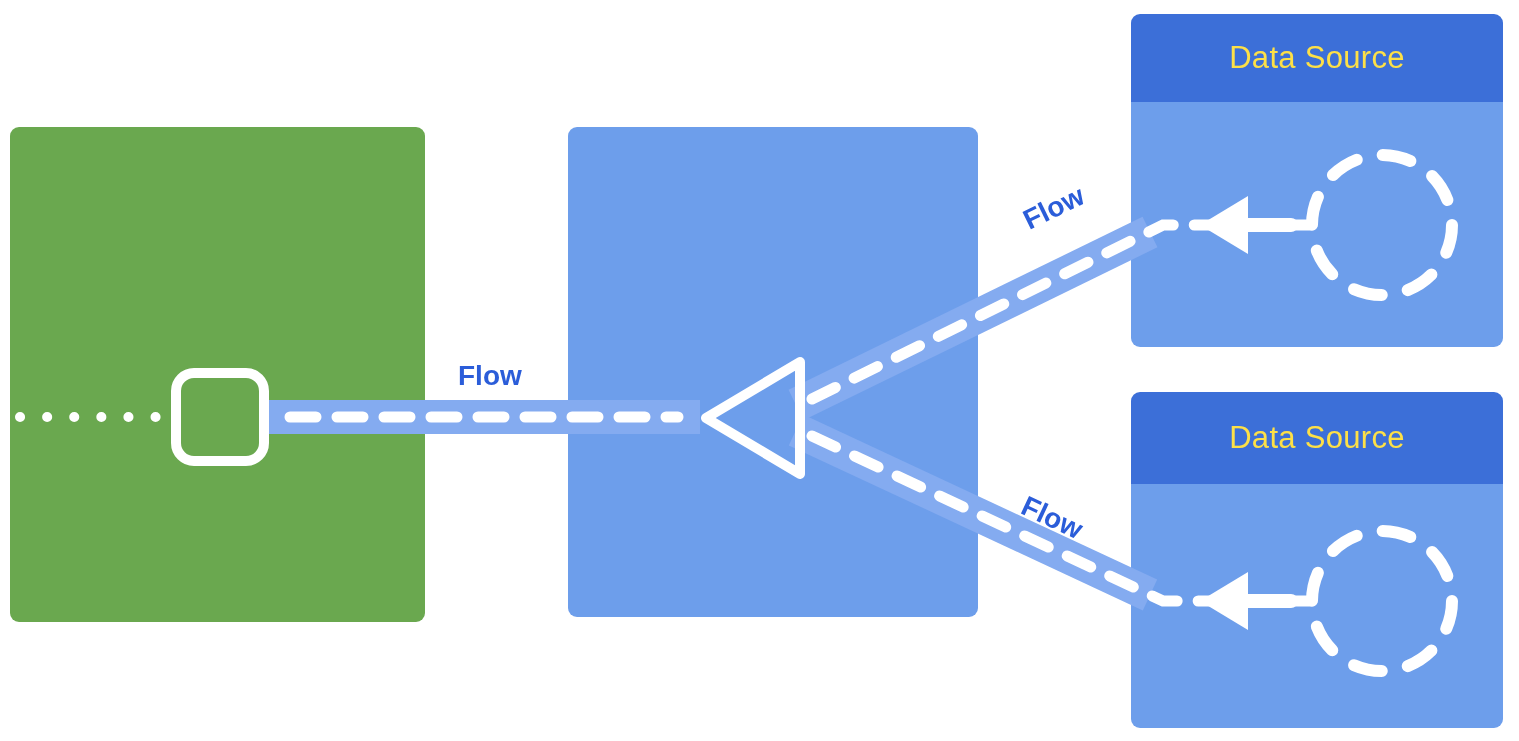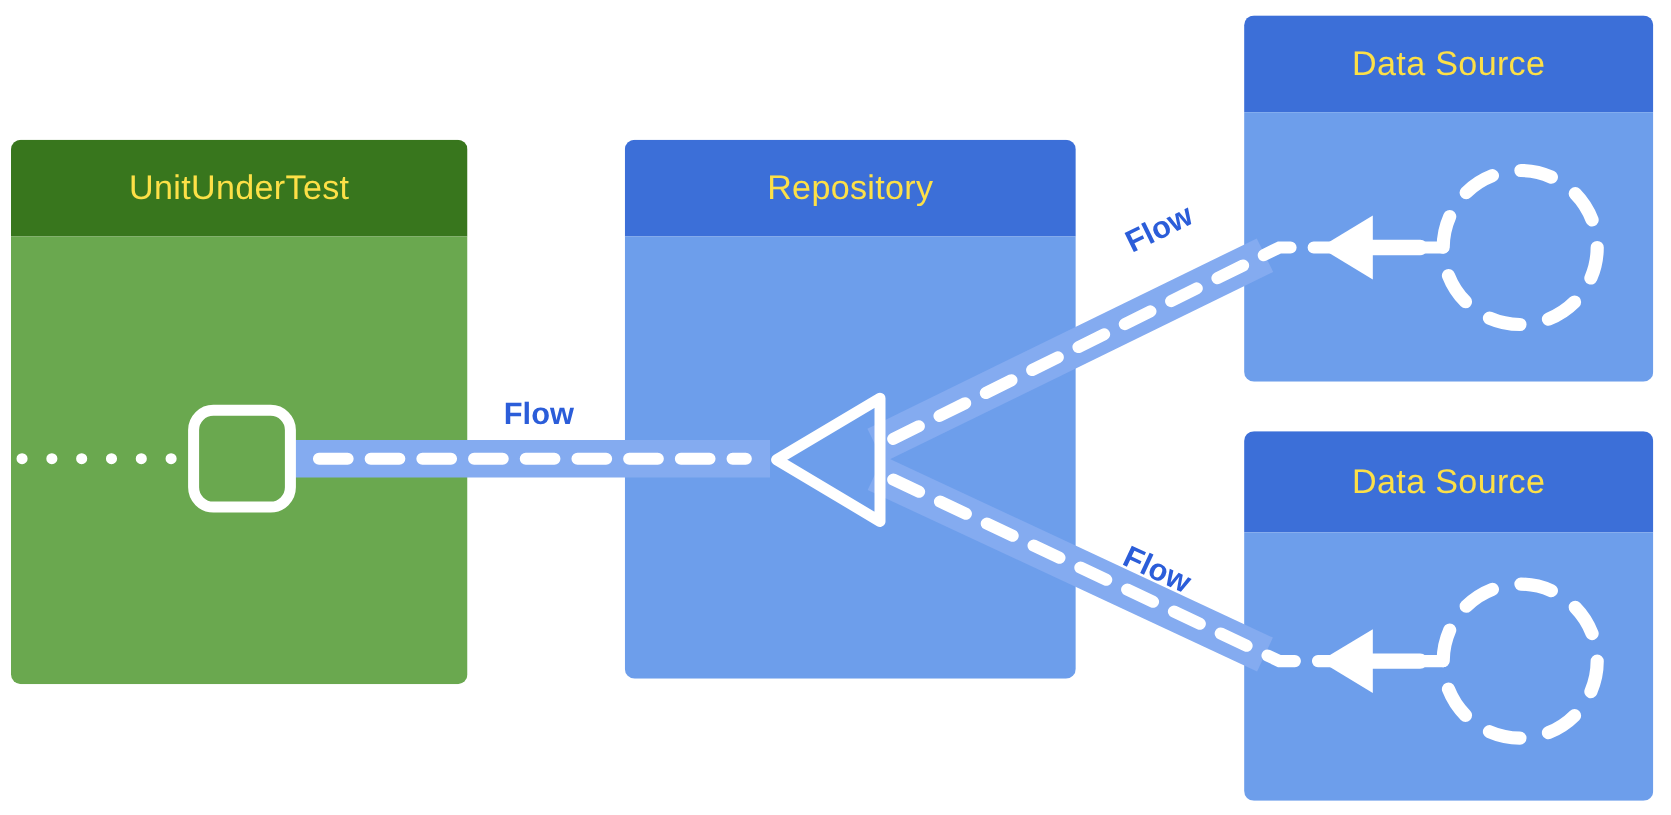--- a/index.html
+++ b/index.html
@@ -32,30 +32,24 @@
   .icon-stroke{stroke:var(--connector);stroke-width:10;fill:none;stroke-linejoin:round}
   .arrow-shaft{stroke:var(--connector);stroke-width:14;stroke-linecap:round}
   .icon-fill{fill:var(--connector)}
 </style>
 </head>
 <body>
 
 <div class="canvas">
 
   <div class="box" style="left:10px;top:127px;width:415px;height:495px">
-    <div class="box-header green-header" style="height:88px">
-      <span class="box-title">UnitUnderTest</span>
-    </div>
     <div class="green-body"></div>
   </div>
 
   <div class="box" style="left:568px;top:127px;width:410px;height:490px">
-    <div class="box-header blue-header" style="height:88px">
-      <span class="box-title">Repository</span>
-    </div>
     <div class="blue-body"></div>
   </div>
 
   <div class="box" style="left:1131px;top:14px;width:372px;height:333px">
     <div class="box-header blue-header" style="height:88px">
       <span class="box-title">Data Source</span>
     </div>
     <div class="blue-body"></div>
   </div>
 

